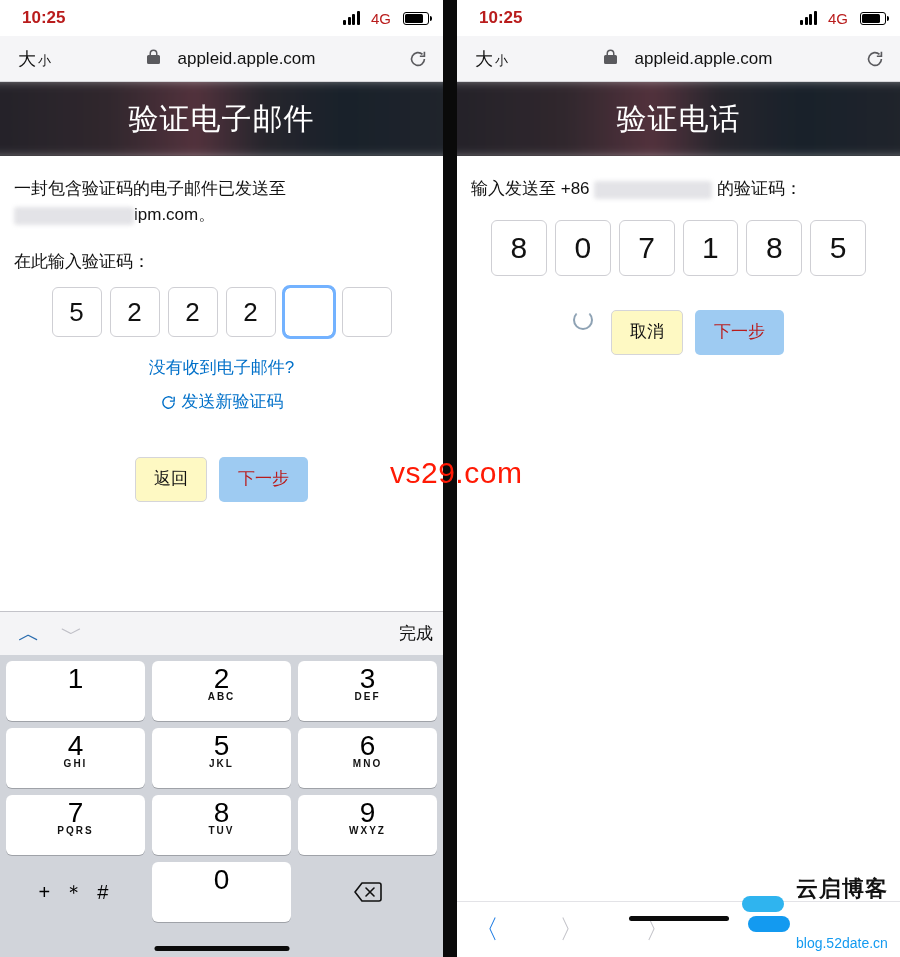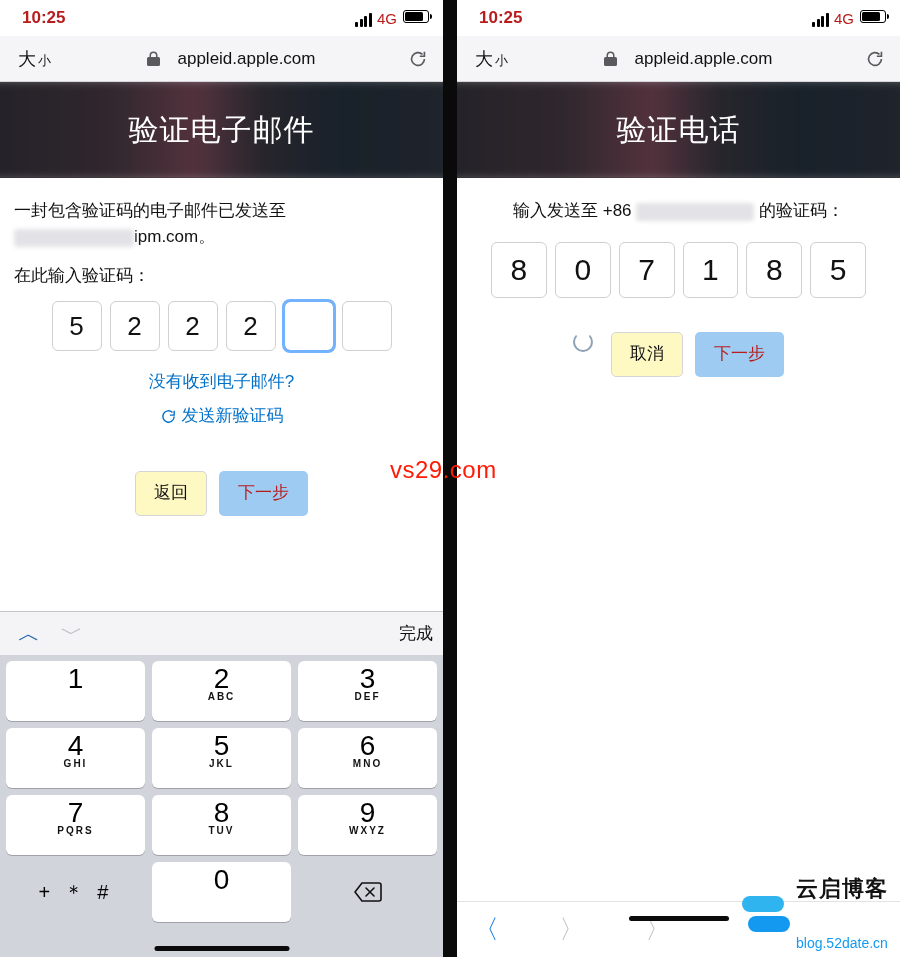--- a/index.html
+++ b/index.html
@@ -2,37 +2,37 @@
 <html><head>
   <meta charset="utf-8">
   <style>
     * { margin: 0; padding: 0; box-sizing: border-box; -webkit-font-smoothing: antialiased; }
     body { font-family: -apple-system, "SF Pro Text", "Helvetica Neue", Arial, "PingFang SC", "Hiragino Sans GB", sans-serif; background:#e6e6e6; }
     .canvas { width:900px; height:957px; position:relative; background:#111; display:flex; }
     .phone { width:443px; height:957px; background:#fff; position:relative; overflow:hidden; }
     .gap   { width:14px; background:#0a0a0a; }
     
     .status { height:36px; display:flex; align-items:center; justify-content:space-between; padding:0 14px 0 22px; font-size:17px; font-weight:600; color:#b91c1c; }
-    .status .right { display:flex; font-weight:500; gap:2px; }
+    .status .right { display:flex; align-items:center; font-weight:500; gap:8px; }
     .status .right span { font-size:15px; font-weight:500; }
     .bars { display:inline-flex; align-items:flex-end; gap:1.5px; margin-right:3px; }
     .bars i { width:3px; background:#000; display:block; border-radius:1px; }
     .b1{height:5px}.b2{height:8px}.b3{height:11px}.b4{height:14px}
     .batt { width:26px; height:13px; border:1.5px solid #000; border-radius:3px; margin-left:4px; position:relative; }
     .batt::after { content:""; position:absolute; right:-4px; top:3px; width:2.5px; height:5px; background:#000; border-radius:0 2px 2px 0; }
     .batt::before { content:""; position:absolute; left:1px; top:1px; bottom:1px; width:75%; background:#000; border-radius:1.5px; }
     
     .urlbar { height:46px; background:#f5f5f7; border-bottom:1px solid #d7d7db; display:flex; align-items:center; padding:0 12px; gap:8px; }
     .urlbar .aa { font-size:14px; color:#111; padding:4px 6px; display:flex; align-items:baseline; gap:2px; }
     .urlbar .aa .big  { font-size:18px; font-weight:400; }
     .urlbar .aa .small{ font-size:13px; font-weight:400; }
-    .urlbar .addr { flex:1; text-align:center; font-size:17px; display:flex; align-items:center; justify-content:center; gap:18px; color:#111; }
+    .urlbar .addr { flex:1; text-align:center; font-size:17px; display:flex; align-items:flex-start; justify-content:center; gap:18px; color:#111; }
     .urlbar .reload { width:26px; height:26px; display:flex; align-items:center; justify-content:center; color:#444; font-size:22px; }
     
-    .banner { position:relative; height:96px; display:flex; align-items:center; justify-content:center; color:#fff; font-size:30px; font-weight:400; letter-spacing:1px; overflow:hidden; }
+    .banner { position:relative; height:74px; display:flex; align-items:center; justify-content:center; color:#fff; font-size:30px; font-weight:400; letter-spacing:1px; overflow:hidden; }
     .banner .bg { position:absolute; inset:0; background:linear-gradient(90deg,#2a2a33 0%,#3e323a 28%,#6a404e 45%,#323039 58%,#1f2a36 74%,#2c2f38 100%); filter:blur(6px) brightness(0.78); transform:scale(1.15);}
     .banner span{position:relative;z-index:1;}
     .banner::after { content:""; position:absolute; left:0; right:0; bottom:0; height:1px; background:rgba(0,0,0,.15);}
     
     .content { padding:20px 14px 0 14px; font-size:17px; color:#111; line-height:1.55; }
     .blur-chip { display:inline-block; vertical-align:middle; height:18px; border-radius:3px; background:#e3e3e7; filter:blur(2px); }
     
     .codes { display:flex; gap:8px; margin:12px 20px 0 20px; justify-content:center; }
     .codes .box { width:50px; height:50px; border:1px solid #cfcfd4; border-radius:6px; display:flex; align-items:center; justify-content:center; font-size:26px; color:#111; background:#fff; }
     .codes .box.focus { outline:3px solid #73b2ff; outline-offset:-1px; border-color:#3f8de0; }
@@ -60,21 +60,21 @@
     .key.util { background:transparent; box-shadow:none; align-items:center; justify-content:center; padding-top:0;}
     .key.util .sym { font-size:20px; letter-spacing:4px; font-weight:300; }
     .homebar { position:absolute; left:50%; transform:translateX(-50%); bottom:6px; width:135px; height:5px; border-radius:3px; background:#0b0b0b;}
     .homebar.sm { width:100px; bottom:36px;}
     
     .bottomnav { position:absolute; left:0; right:0; bottom:0; height:56px; border-top:1px solid #e3e3e7; display:flex; align-items:center; padding:0 16px; gap:60px; }
     .bottomnav span { font-size:26px; }
     .bottomnav .on  { color:#1c7be3; }
     .bottomnav .off { color:#c3c3c9; }
     
-    .overlay-red { position:absolute; font-family:"Arial",sans-serif; color:#ff1a05; font-size:24px; font-weight:400; letter-spacing:0.5px; pointer-events:none; }
+    .overlay-red { position:absolute; font-family:"Arial",sans-serif; color:#ff1a05; font-size:30px; font-weight:400; letter-spacing:0.5px; pointer-events:none; }
     .wm { position:absolute; right:4px; bottom:2px; display:flex; align-items:center; gap:6px; padding:4px 8px; }
     .wm .logo { width:48px; height:48px; position:relative; }
     .wm .logo .a { position:absolute; width:42px; height:16px; left:0;  top:6px;  border-radius:10px; background:#2fb4ef;}
     .wm .logo .b { position:absolute; width:42px; height:16px; left:6px; top:26px; border-radius:10px; background:#139af0;}
     .wm .txcol { display:flex; flex-direction:column; line-height:1.1;gap:34px; }
     .wm .t1 { font-size:22px; font-weight:600; color:#121212; letter-spacing:1px; }
     .wm .t2 { font-size:14px; color:#139af0; font-weight:500; }
     svg{display:block}
   </style>
 </head>
@@ -116,21 +116,21 @@
     </div>
 
     <div class="banner">
         <div class="bg"></div>
         <span>验证电子邮件</span>
       </div>
 
     <div class="content">
       <div>一封包含验证码的电子邮件已发送至</div>
       <div><span class="blur-chip" style="width:120px"></span><span>ipm.com。</span></div>
-      <div style="margin-top:12px">在此输入验证码：</div>
+      <div style="margin-top:20px">在此输入验证码：</div>
 
       <div class="codes">
         <div class="box">5</div>
         <div class="box">2</div>
         <div class="box">2</div>
         <div class="box">2</div>
         <div class="box focus"></div>
         <div class="box"></div>
       </div>
 
@@ -257,21 +257,21 @@
           </svg>
       </div>
     </div>
 
     <div class="banner">
         <div class="bg"></div>
         <span>验证电话</span>
       </div>
 
     <div class="content">
-      <div style="text-align:center">
+      <div style="text-align:left">
         <span>输入发送至 +86</span>
         <span class="blur-chip" style="width:118px"></span>
         <span>的验证码：</span>
       </div>
 
       <div class="codes lg" style="margin-top:18px">
         <div class="box">8</div>
         <div class="box">0</div>
         <div class="box">7</div>
         <div class="box">1</div>

